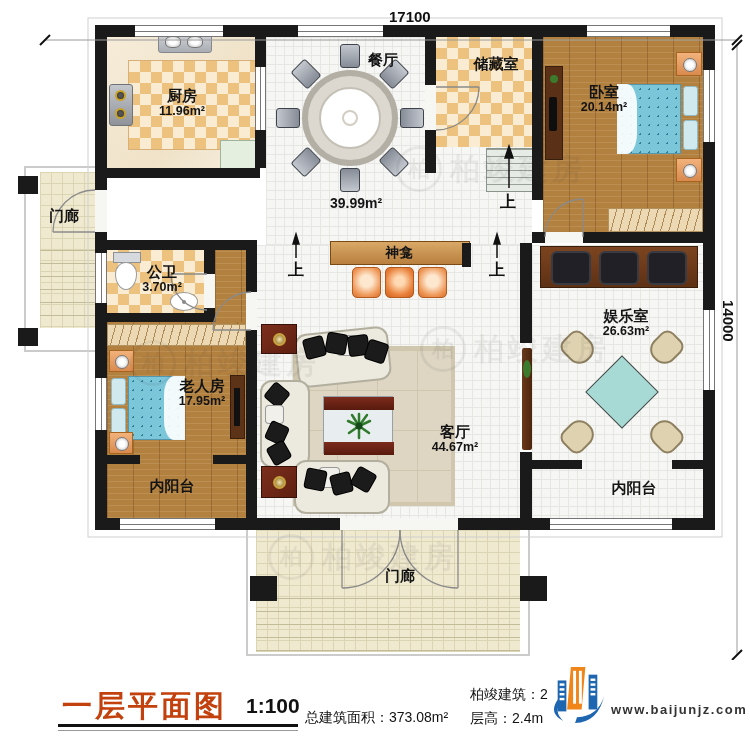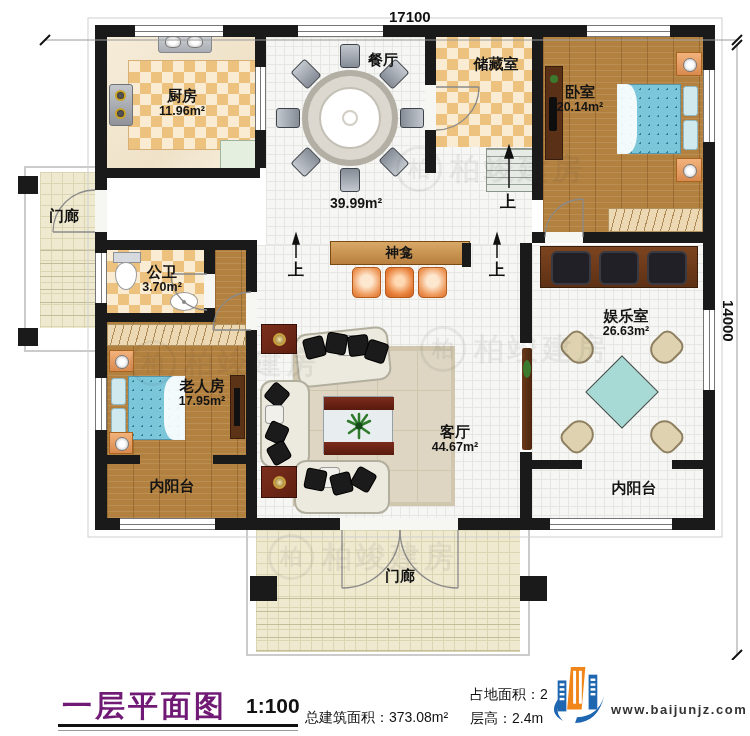--- a/index.html
+++ b/index.html
@@ -297,21 +297,21 @@
   </div>
   <div class="lbl" style="left:383px;top:52px;">
     <span class="nm">餐厅</span>
   </div>
   <div class="lbl" style="left:356px;top:196px;">
     <span class="ar" style="font-size:14px;">39.99m²</span>
   </div>
   <div class="lbl" style="left:496px;top:56px;">
     <span class="nm">储藏室</span>
   </div>
-  <div class="lbl" style="left:580px;top:84px;">
+  <div class="lbl" style="left:604px;top:84px;">
     <span class="nm">卧室</span>
     <span class="ar">20.14m²</span>
   </div>
   <div class="lbl" style="left:64px;top:208px;">
     <span class="nm">门廊</span>
   </div>
   <div class="lbl" style="left:162px;top:264px;">
     <span class="nm">公卫</span>
     <span class="ar">3.70m²</span>
   </div>
@@ -353,27 +353,27 @@
   </div>
   <div class="wm" style="left:420px;top:326px;">
     <span class="ring">柏</span>
     <span class="t">柏竣建房</span>
   </div>
   <div class="wm" style="left:268px;top:534px;">
     <span class="ring">柏</span>
     <span class="t">柏竣建房</span>
   </div>
 
-  <div class="abs" style="left:62px;top:686px;font-size:30px;font-weight:700;color:#701a75;letter-spacing:3px;">一层平面图</div>
+  <div class="abs" style="left:62px;top:686px;font-size:30px;font-weight:700;color:#c2410c;letter-spacing:3px;">一层平面图</div>
   <div class="abs" style="left:246px;top:694px;font-size:21px;font-weight:700;color:#111;">1:100</div>
   <div class="abs" style="left:58px;top:724px;width:240px;height:3px;background:#111;"></div>
   <div class="abs" style="left:58px;top:730px;width:240px;height:1px;background:#999;"></div>
 
   <div class="abs ftlabel" style="left:470px;top:686px;">
-    <span>占地面积：</span><span>200.8㎡</span>
+    <span>柏竣建筑：</span><span>200.8㎡</span>
   </div>
   <div class="abs ftlabel" style="left:305px;top:709px;">
     <span>总建筑面积：</span><span>373.08m²</span>
   </div>
   <div class="abs ftlabel" style="left:470px;top:710px;">
     <span>层高：</span><span>2.4m</span>
   </div>
 
   <div class="abs" style="left:548px;top:660px;width:200px;height:72px;background:#fff;">
     <svg width="58" height="64" viewBox="0 0 60 64" style="position:absolute;left:0;top:2px;">

